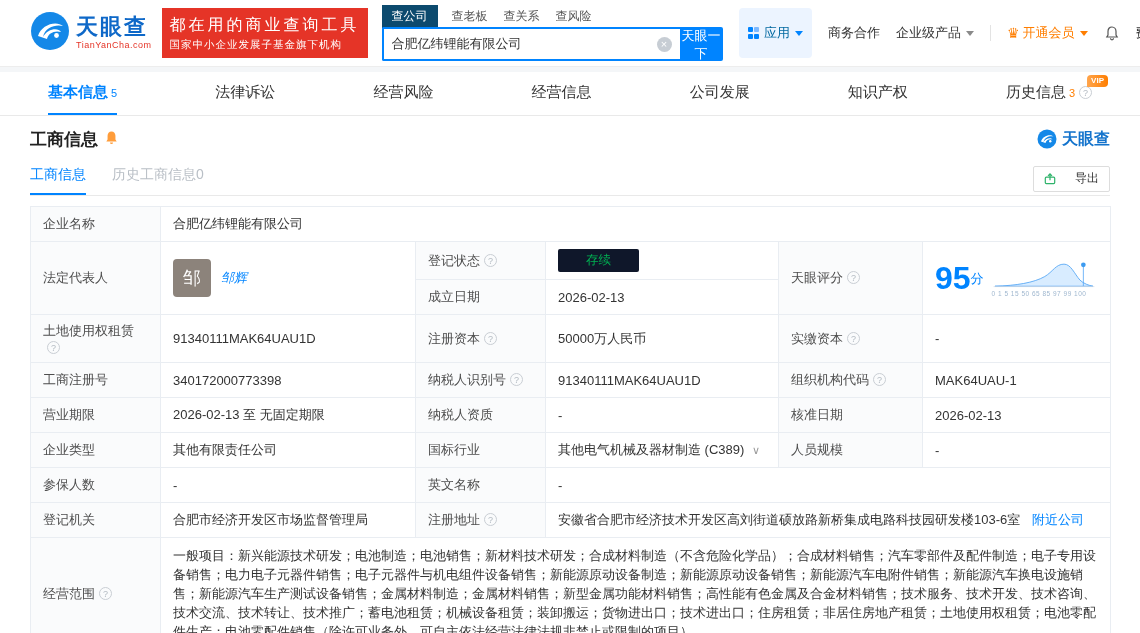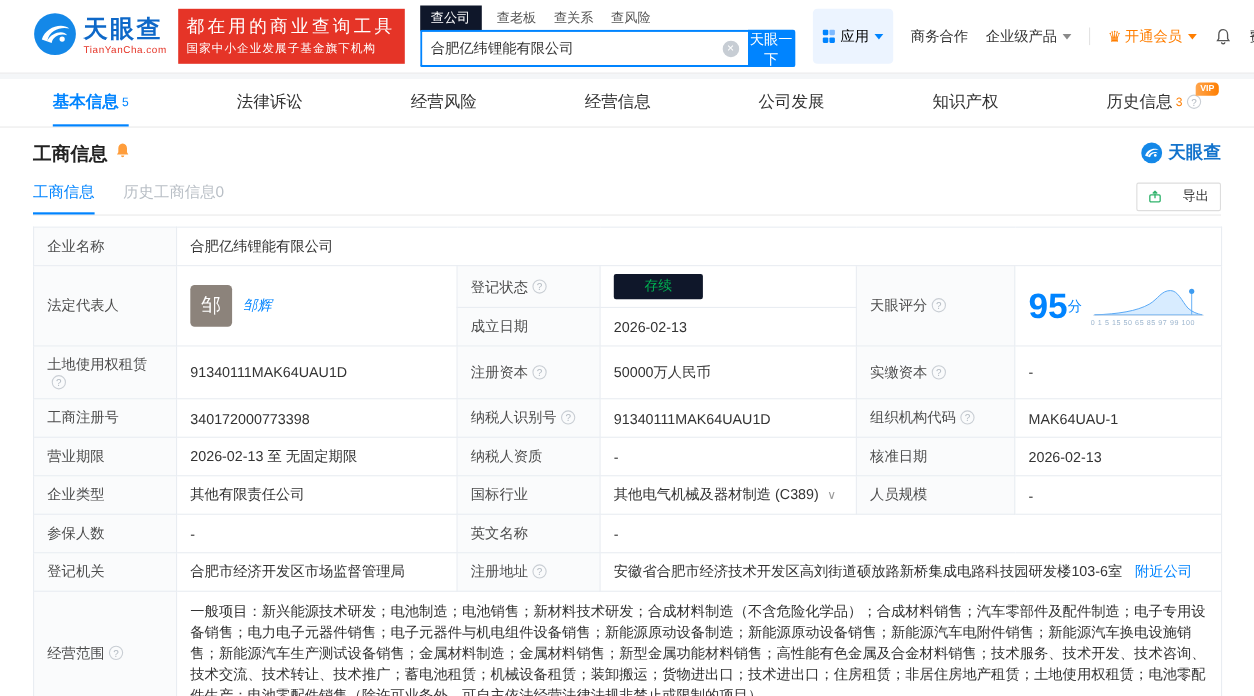--- a/index.html
+++ b/index.html
@@ -13,34 +13,34 @@
   .logo-txt { margin-left: 6px; display: flex; flex-direction: column; line-height: 1; }
   .logo-cn { font-size: 22px; font-weight: bold; color: #0e68c8; letter-spacing: 2px; }
   .logo-en { font-size: 9px; color: #e53427; margin-top: 3px; letter-spacing: .5px; }
   .red-badge { margin-left: 10px; background: #e53427; color: #fff; padding: 5px 8px; line-height: 1.5; }
   .red-badge .l1 { font-size: 16px; letter-spacing: 3px; white-space: nowrap; }
   .red-badge .l2 { font-size: 10.5px; letter-spacing: 1px; white-space: nowrap; }
 
   .search-col { margin-left: 14px; display: flex; flex-direction: column; }
   .search-tabs { display: flex; align-items: center; height: 22px; }
   .stab { font-size: 12px; color: #555; margin-right: 16px; cursor: pointer; }
-  .stab.active { background: #0f172a; color: #fff; padding: 3px 10px; margin-right: 14px; }
+  .stab.active { background: #0c4a6e; color: #fff; padding: 3px 10px; margin-right: 14px; }
   .search-row { display: flex; height: 34px; }
   .search-box { width: 298px; border: 2px solid #0084ff; border-right: none; border-radius: 2px 0 0 2px;
     display: flex; align-items: center; padding: 0 8px; background: #fff; }
   .search-box input { flex: 1; border: none; outline: none; font-size: 13px; color: #333;
     font-family: inherit; background: transparent; }
   .clear-ic { width: 15px; height: 15px; border-radius: 50%; background: #c7cdd4; color: #fff;
     font-size: 11px; line-height: 15px; text-align: center; cursor: pointer; flex: 0 0 auto; }
   .search-btn { width: 43px; background: #0084ff; color: #fff; border: none; font-size: 13px;
     border-radius: 0 2px 2px 0; cursor: pointer; font-family: inherit; }
 
   .top-right { margin-left: auto; display: flex; align-items: center; font-size: 13px; color: #333; }
   .tr-item { display: flex; align-items: center; margin-left: 16px; cursor: pointer; white-space: nowrap; }
-  .apps-box { background: #ecf4ff; color: #000000; border-radius: 4px; padding: 16px 9px; }
+  .apps-box { background: #ecf4ff; color: #0369a1; border-radius: 4px; padding: 16px 9px; }
   .grid-ic { display: inline-grid; grid-template-columns: 5px 5px; grid-gap: 1.5px; margin-right: 5px; }
   .grid-ic i { width: 5px; height: 5px; background: #0084ff; border-radius: 1px; }
   .grid-ic i.lt { background: #7db9ff; }
   .caret { width: 0; height: 0; border-left: 4px solid transparent; border-right: 4px solid transparent;
     border-top: 5px solid #8a8a8a; margin-left: 5px; }
   .caret.blue { border-top-color: #0084ff; } .caret.orange { border-top-color: #ff7e00; }
   .vip-link { color: #ff7e00; }
   .crown { font-size: 14px; color: #ff7e00; margin-right: 3px; line-height: 1; }
   .vdiv { width: 1px; height: 16px; background: #e3e3e3; margin-left: 16px; }
   .bell-btn { margin-left: 16px; }

